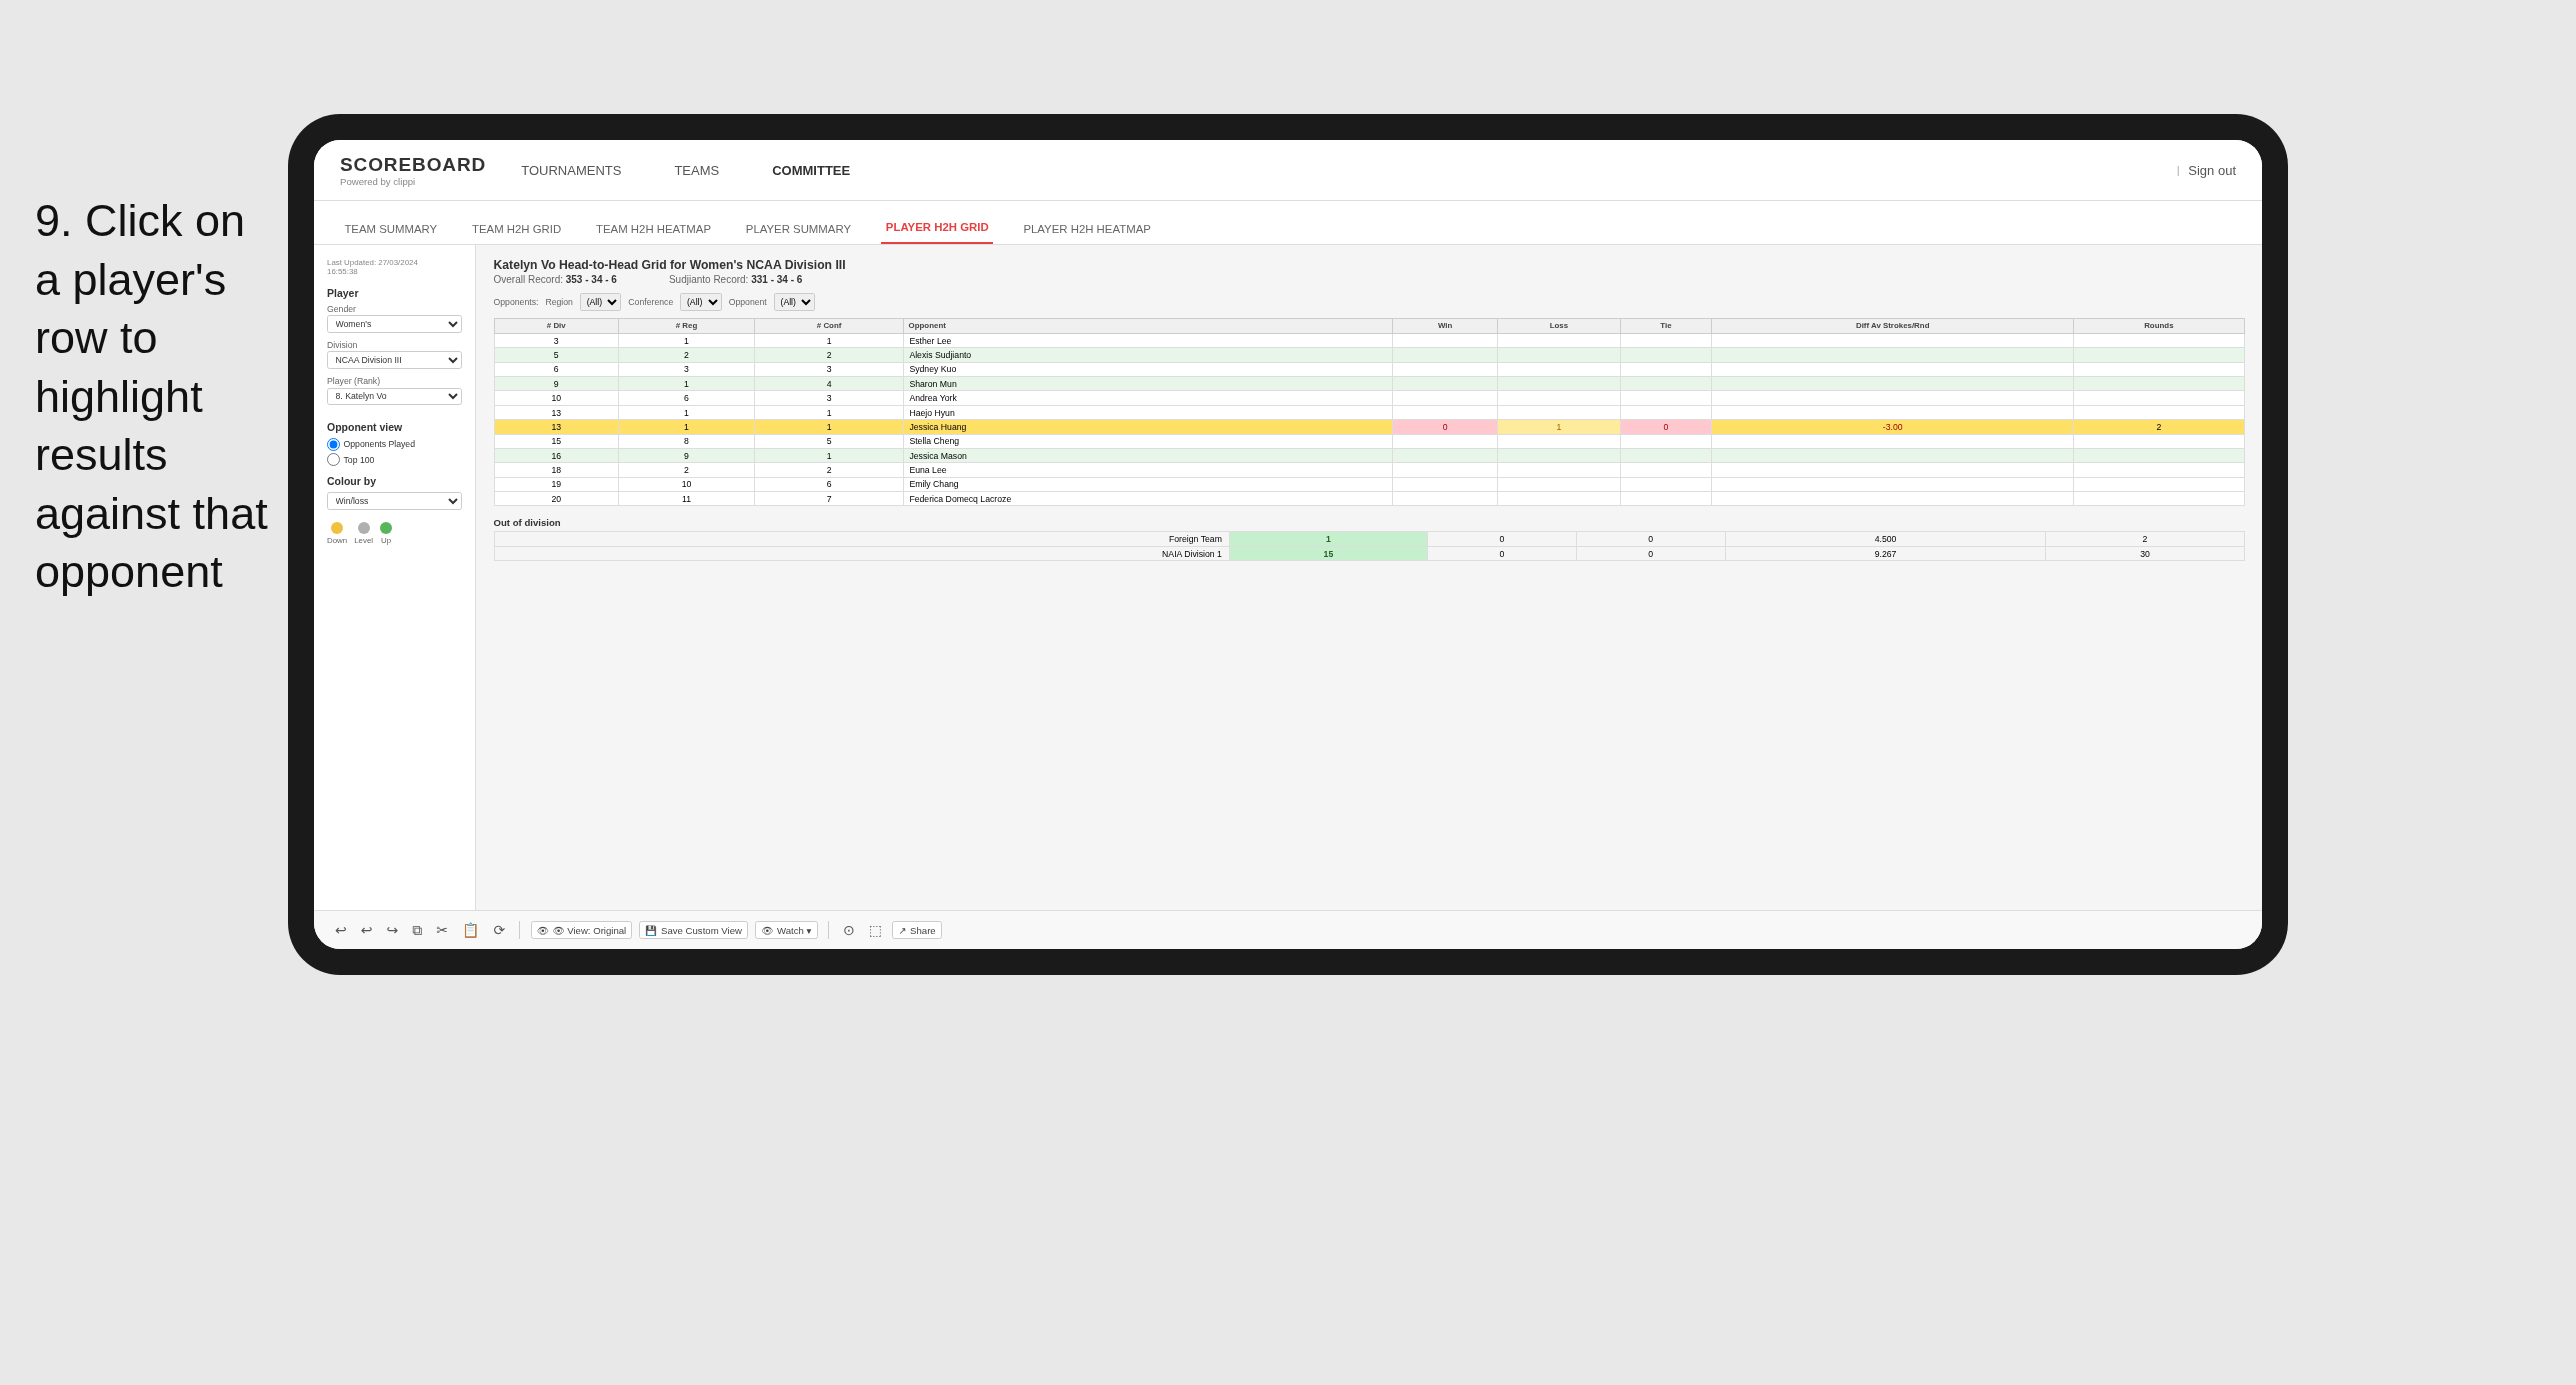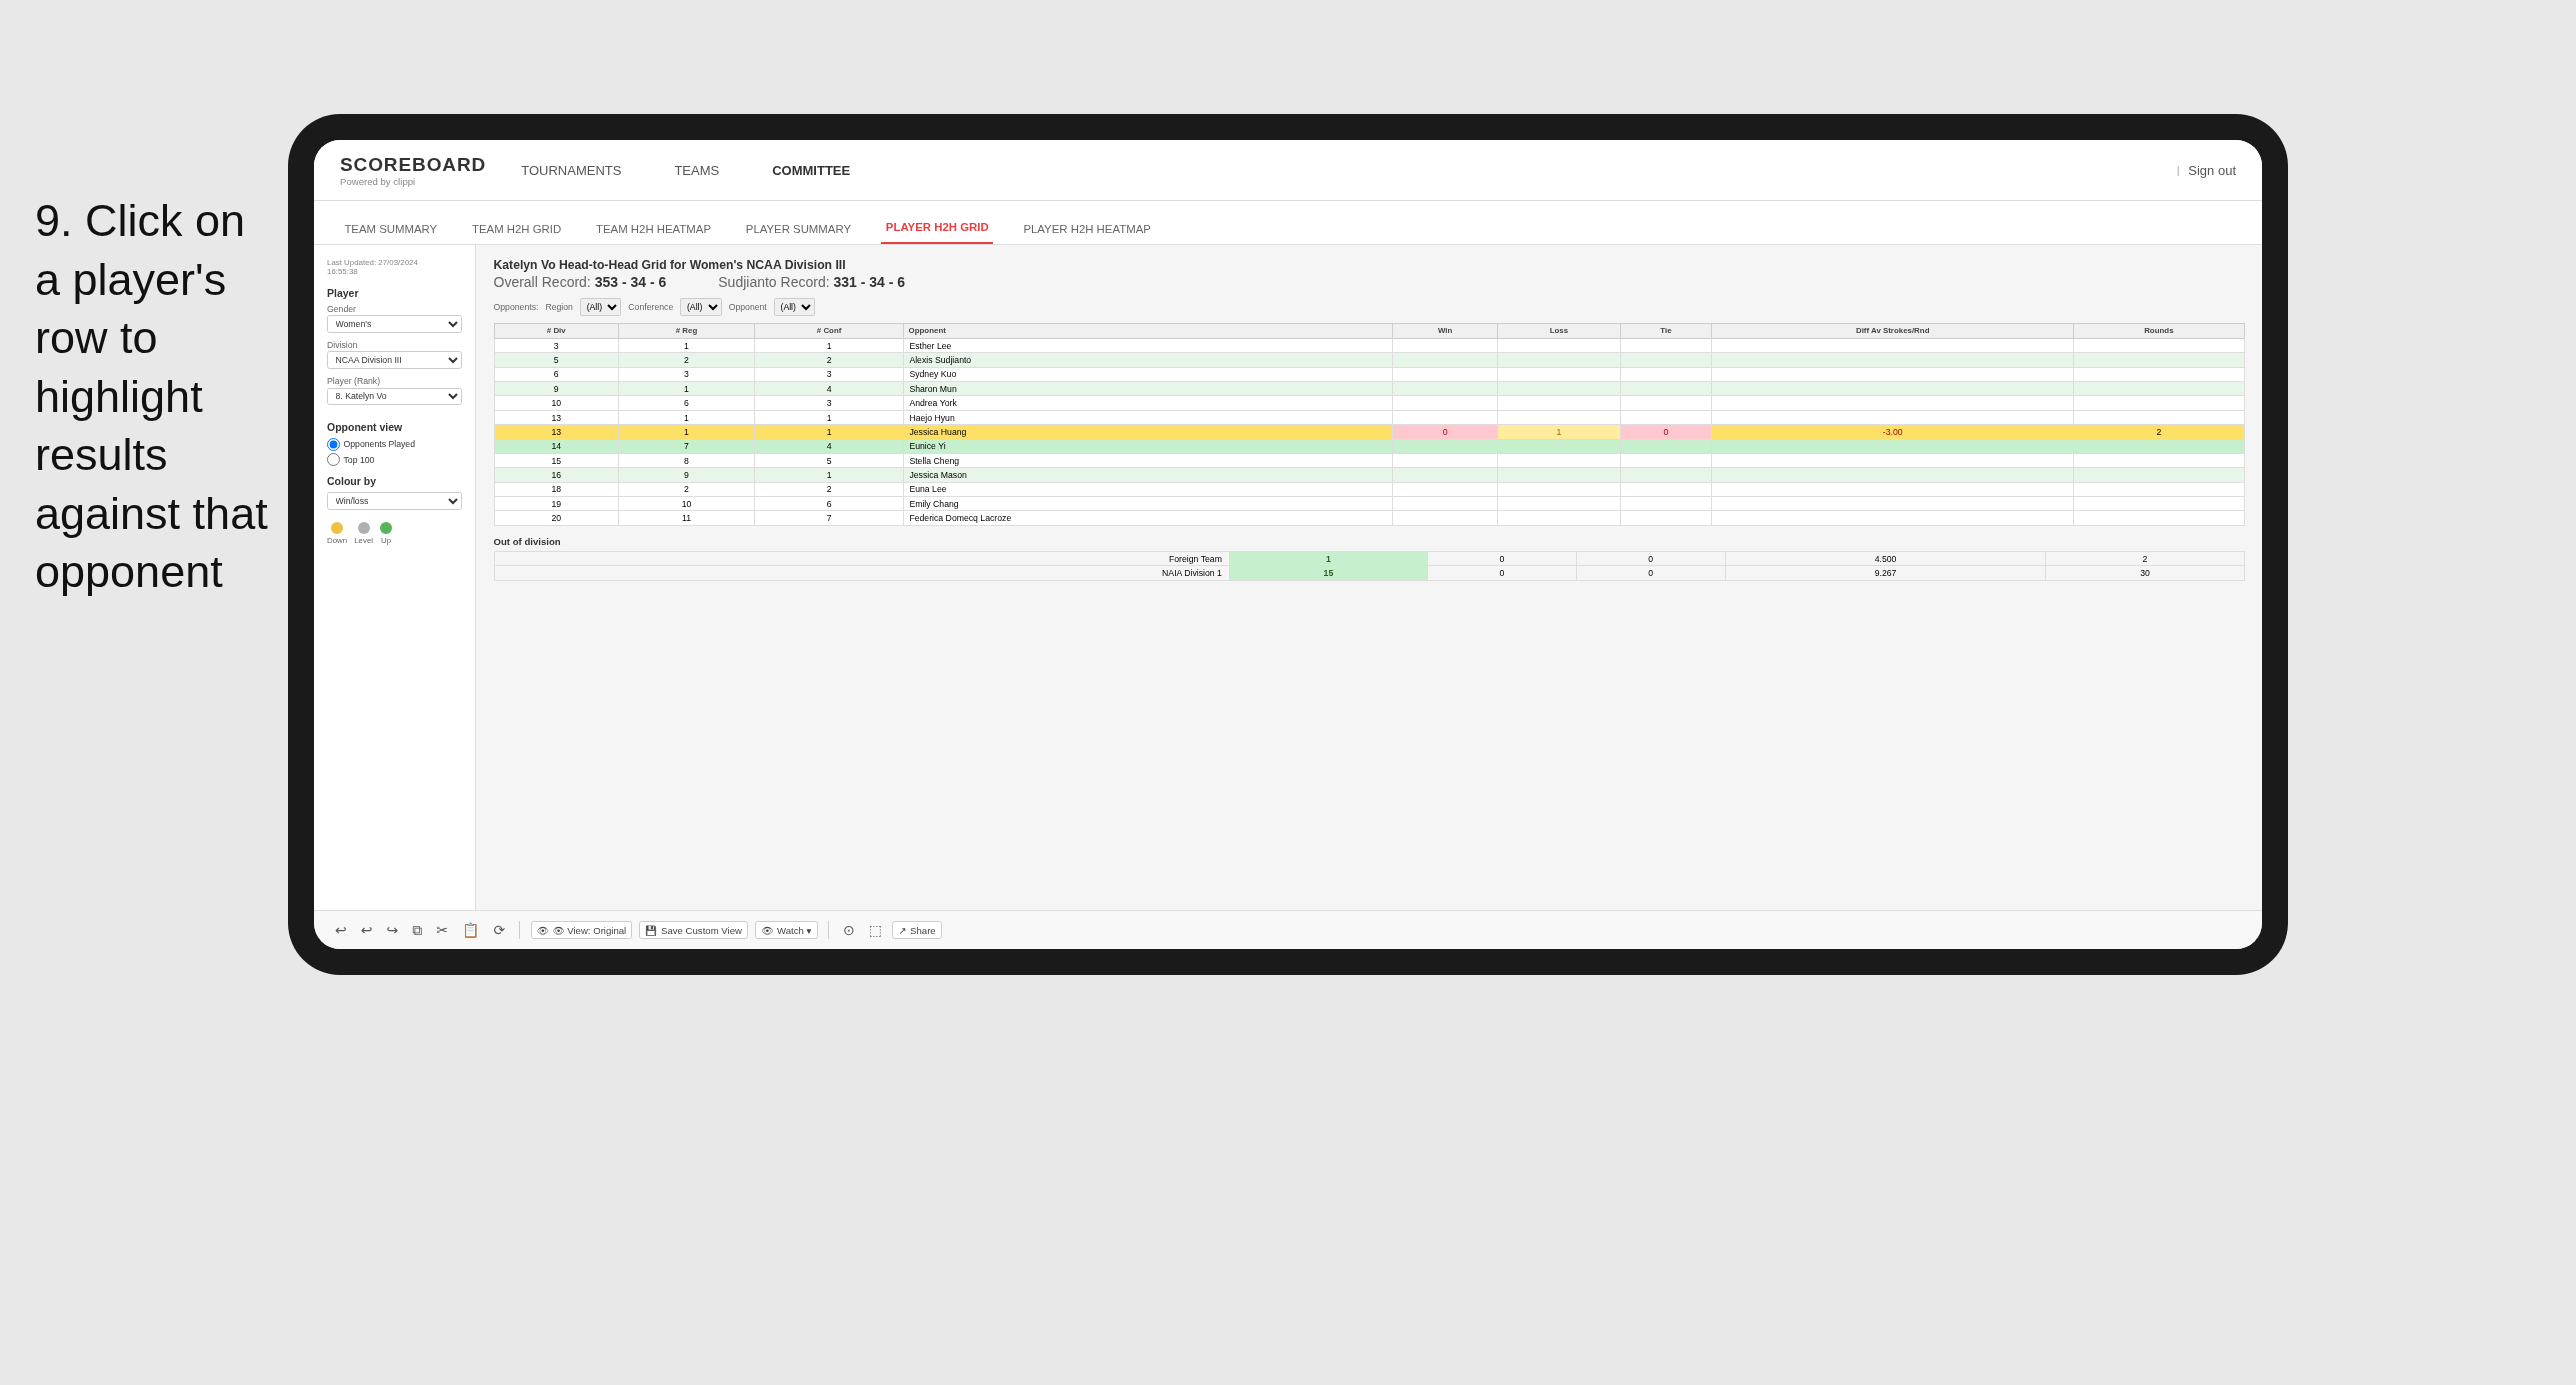--- a/index.html
+++ b/index.html
@@ -225,21 +225,21 @@
       font-size: 12.2px;
       font-weight: bold;
       color: #333;
       margin-bottom: 1.7px;
     }
 
     .grid-records {
       display: flex;
       gap: 52px;
       margin-bottom: 8.7px;
-      font-size: 14px;
+      font-size: 10px;
       color: #333;
     }
 
     .record-label {
       color: #666;
     }
 
     
     .data-table {
       width: 100%;
@@ -570,31 +570,20 @@
             <tr style="background:#ffe066;">
               <td>13</td>
                 <td>1</td>
                 <td>1</td>
                 <td class="opponent-name" style="background:#ffe066;">Jessica Huang</td>
               <td style="background:#ffc7ce;color:#9c0006;">0</td>
               <td style="background:#ffeb9c;color:#9c6500;">1</td>
               <td style="background:#ffc7ce;color:#9c0006;">0</td>
               <td style="color:#9c0006;">-3.00</td>
               <td>2</td>
-            </tr>
-            <tr class="row-green">
-              <td>14</td>
-                <td>7</td>
-                <td>4</td>
-                <td class="opponent-name">Eunice Yi</td>
-              <td></td>
-                <td></td>
-                <td></td>
-                <td></td>
-                <td></td>
             </tr>
             <tr class="row-default">
               <td>15</td>
                 <td>8</td>
                 <td>5</td>
                 <td class="opponent-name">Stella Cheng</td>
               <td></td>
                 <td></td>
                 <td></td>
                 <td></td>

